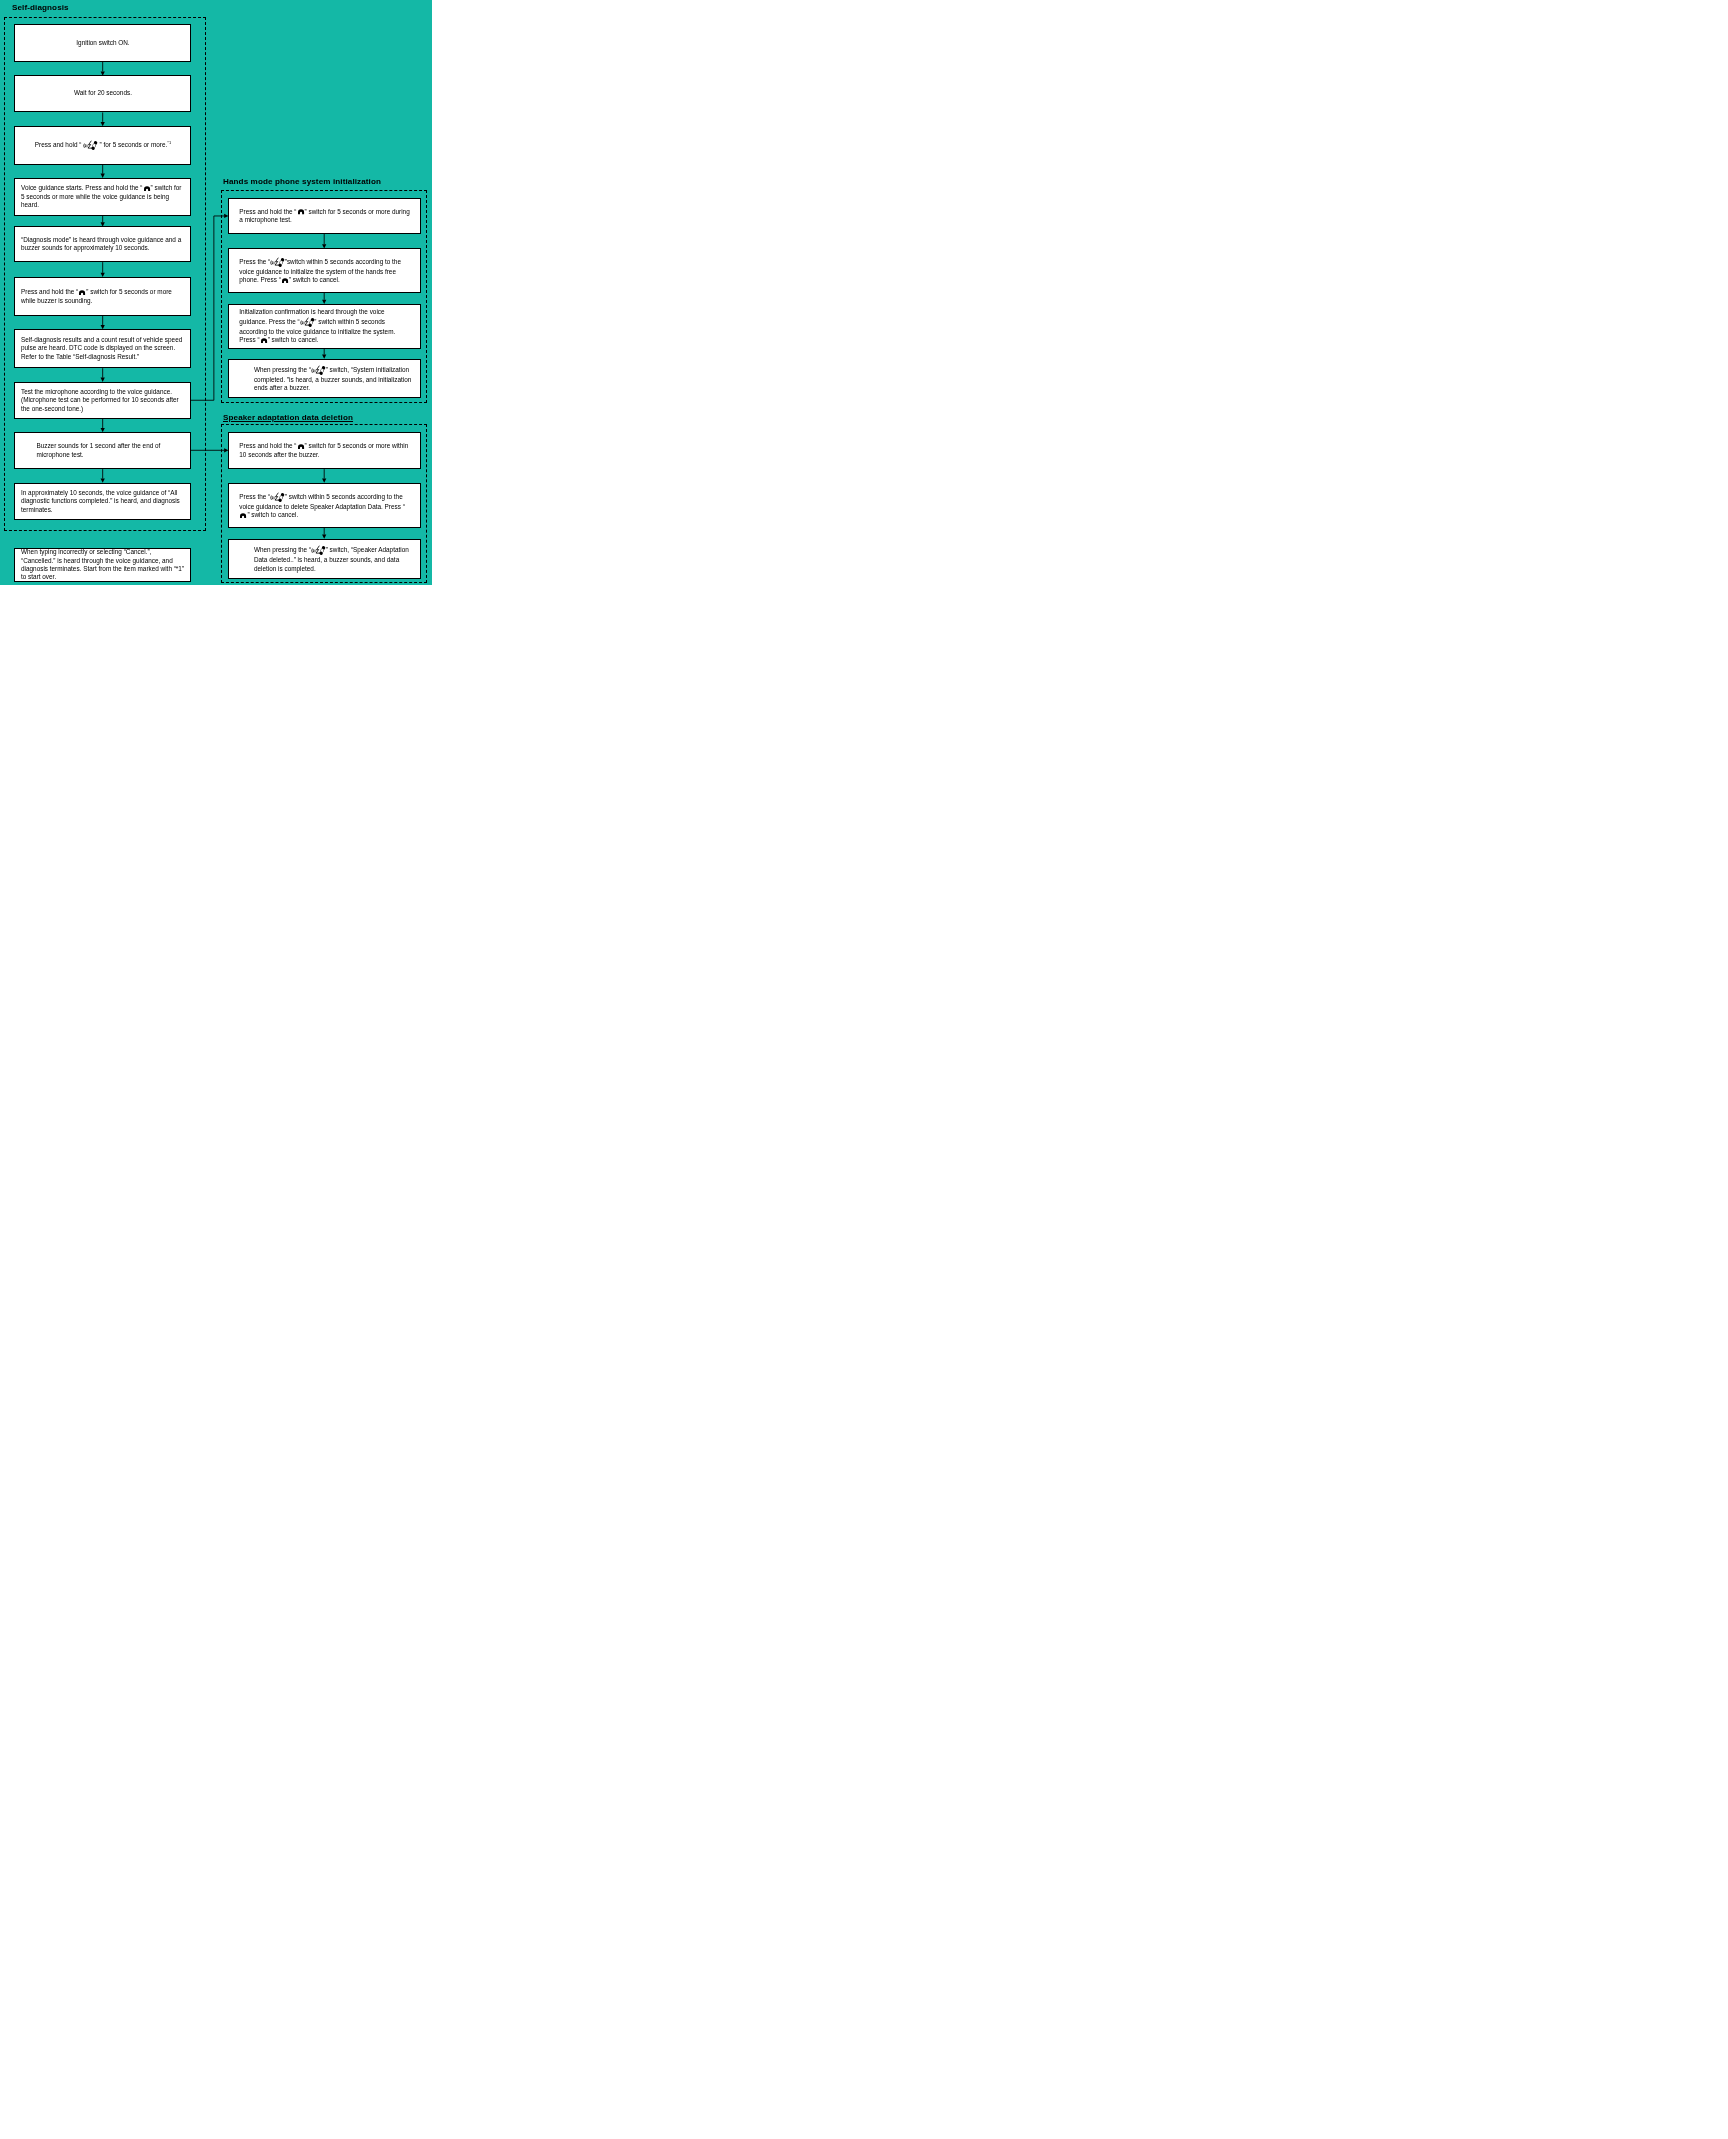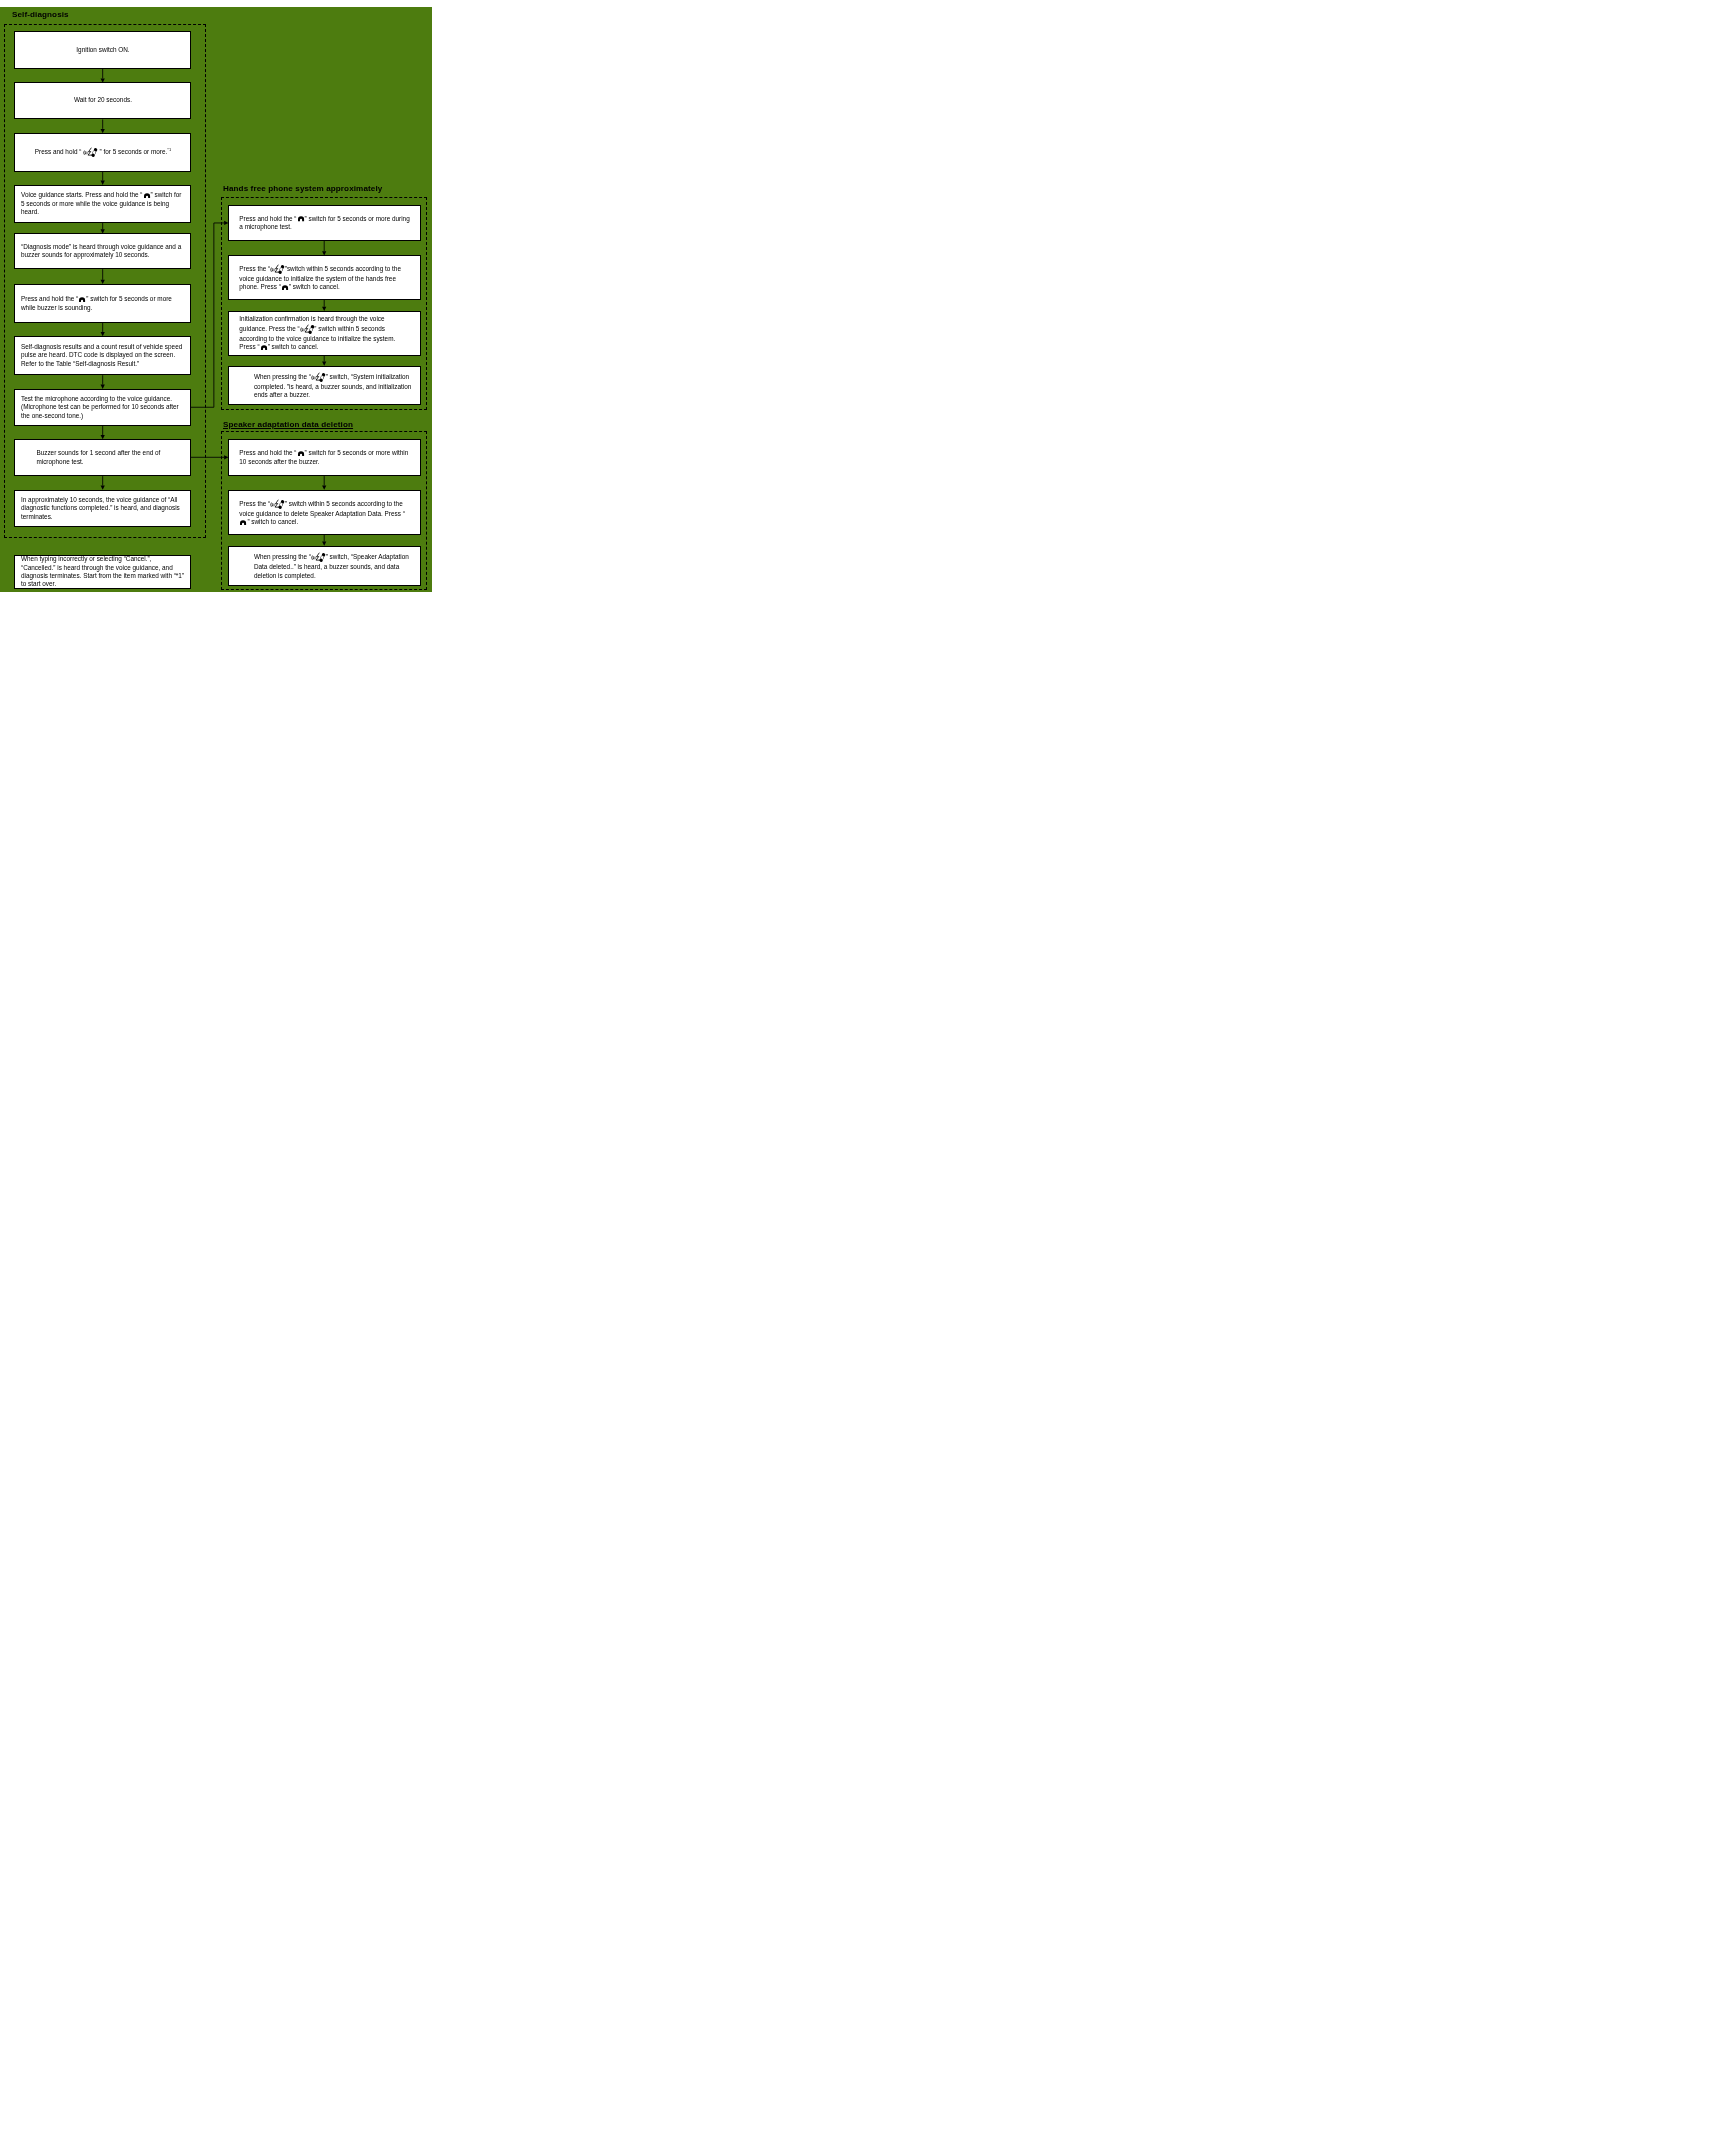--- a/index.html
+++ b/index.html
@@ -1,17 +1,17 @@
 <!DOCTYPE html>
 <html style="font-size:6.8px"><head>
 <meta charset="utf-8">
 <style>
   html,body{margin:0;padding:0;background:#ffffff;}
   body{font-family:"Liberation Sans","DejaVu Sans",sans-serif;color:#000;}
-  .canvas{position:relative;width:432px;height:585px;background:#4d7c0f;overflow:hidden;margin-top:7px;}
+  .canvas{position:relative;width:432px;height:585px;background:#14b8a6;overflow:hidden;}
 
   .sec-title{position:absolute;font-weight:bold;font-size:8.1px;letter-spacing:0.1px;white-space:nowrap;}
   #title-self{left:12px;top:3.4px;}
   #title-init{left:223px;top:177px;}
   #title-del{left:223px;top:413px;text-decoration:underline;}
 
   .dashed{position:absolute;border:1.1px dashed #000;box-sizing:border-box;}
   #dash-self{left:3.9px;top:17px;width:202px;height:514px;}
   #dash-init{left:221px;top:190px;width:206px;height:213px;}
   #dash-del{left:221px;top:424px;width:206px;height:159px;}
@@ -91,21 +91,21 @@
       <polygon points="753,701 763,701 758,711"></polygon>
       <polygon points="753,829 763,829 758,839"></polygon>
       <polygon points="753,1119 763,1119 758,1129"></polygon>
       <polygon points="753,1250 763,1250 758,1260"></polygon>
       <polygon points="524,500 524,510 534,505"></polygon>
       <polygon points="524,1048 524,1058 534,1053"></polygon>
     </g>
   </svg>
 
   <div class="sec-title" id="title-self">Self-diagnosis</div>
-  <div class="sec-title" id="title-init">Hands free phone system approximately</div>
+  <div class="sec-title" id="title-init">Hands mode phone system initialization</div>
   <div class="sec-title" id="title-del">Speaker adaptation data deletion</div>
 
   <div class="dashed" id="dash-self"></div>
   <div class="dashed" id="dash-init"></div>
   <div class="dashed" id="dash-del"></div>
 
   <div class="fbox L center" id="b1">
       <span class="txt pad">Ignition switch ON.</span>
     </div>
   <div class="fbox L center" id="b2">

